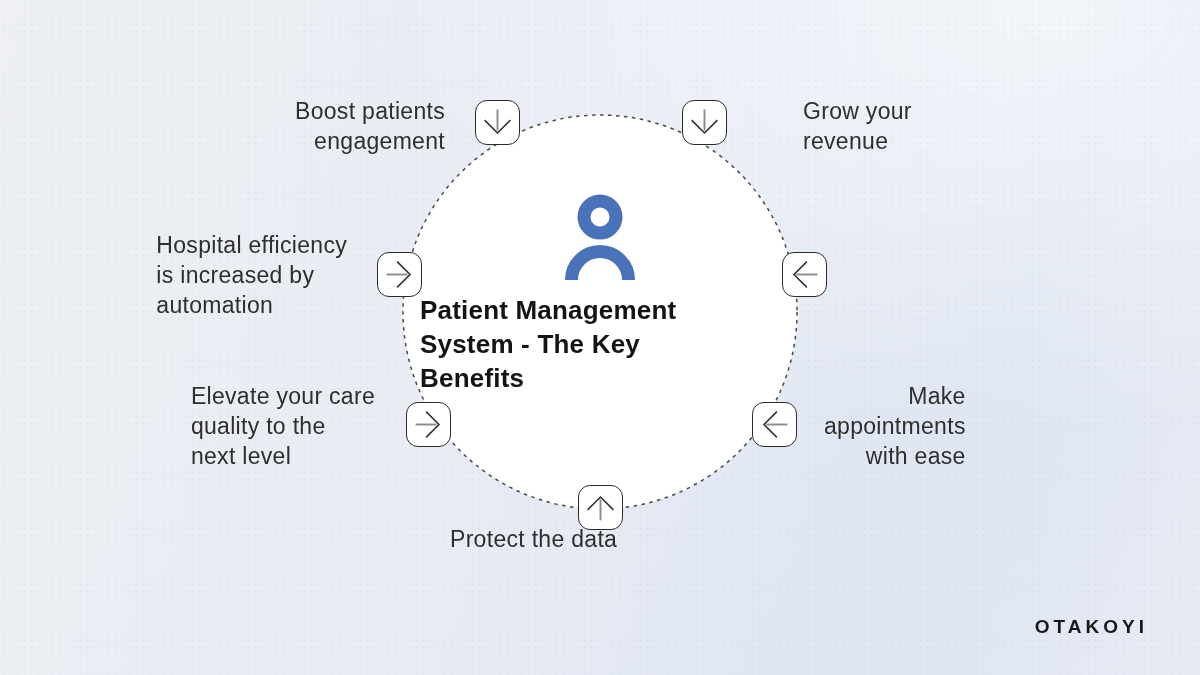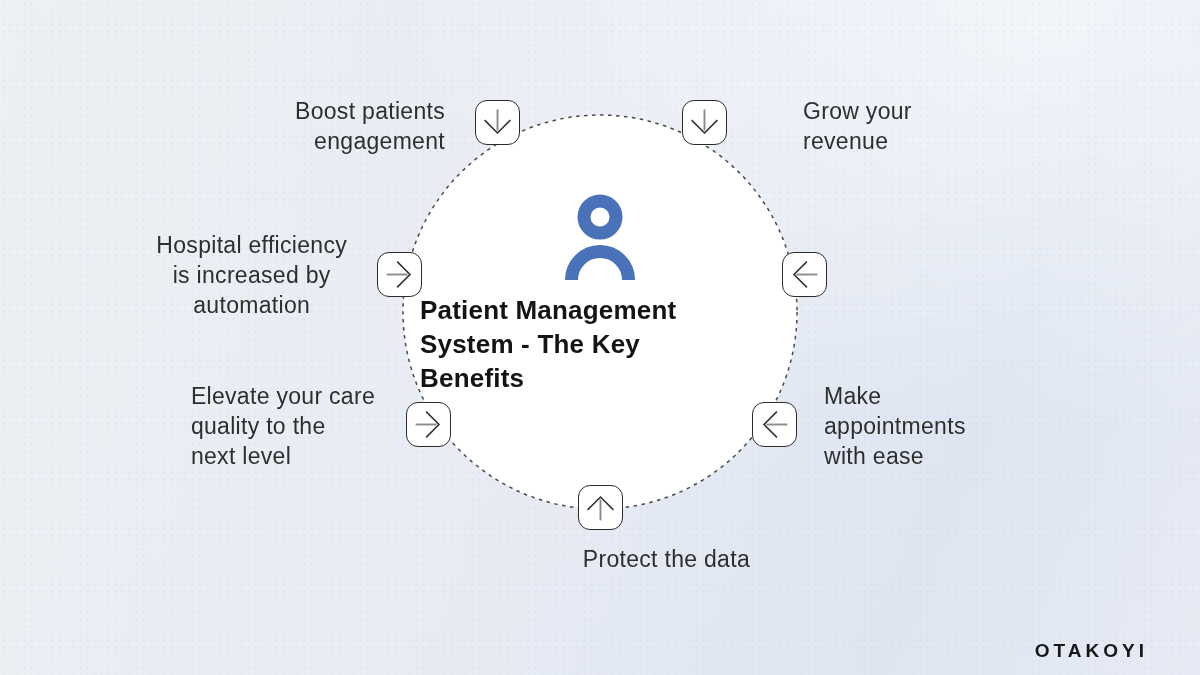--- a/index.html
+++ b/index.html
@@ -69,34 +69,33 @@
   .label {
     position: absolute;
     font-size: 23px;
     line-height: 30px;
     letter-spacing: 0.3px;
     color: #2e2e2e;
     white-space: pre-line;
   }
   .pos-label-boost    { right: 755px; top: 96px;  text-align: right; }
   .pos-label-grow     { left: 757px;  top: 96px;  text-align: left; margin-left: 46px; }
-  .pos-label-hospital { right: 853px; top: 230px; text-align: center; }
+  .pos-label-hospital { right: 853px; top: 230px; text-align: left; }
   .pos-label-contact  { left: 856px;  top: 230px; text-align: left; }
   .pos-label-elevate  { right: 825px; top: 381px; text-align: left; }
-  .pos-label-make     { left: 824px;  top: 381px; text-align: left; }
-  .pos-label-protect  { left: 450px;  top: 544px; width: 300px; text-align: right; }
+  .pos-label-make     { left: 824px;  top: 381px; text-align: right; }
+  .pos-label-protect  { left: 450px;  top: 524px; width: 300px; text-align: left; }
 
   .logo {
     position: absolute;
     right: 52px; top: 616px;
     font-size: 19px;
     font-weight: 800;
     letter-spacing: 4px;
     color: #17181a;
-    margin-top: 24px;
   }
 </style>
 </head>
 <body>
 
 <div class="canvas">
 
   <svg class="circle-layer" width="1200" height="675" viewBox="0 0 1200 675">
     <circle cx="600" cy="312" r="197" fill="#ffffff" stroke="#4a4a4a" stroke-width="1.5" stroke-dasharray="3.5 4.5"></circle>
   </svg>

